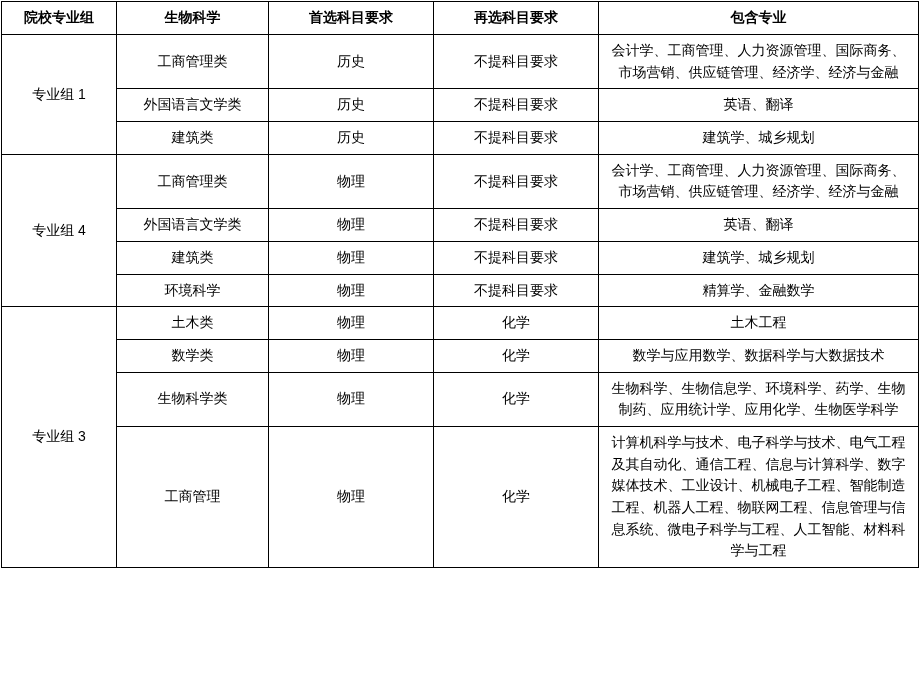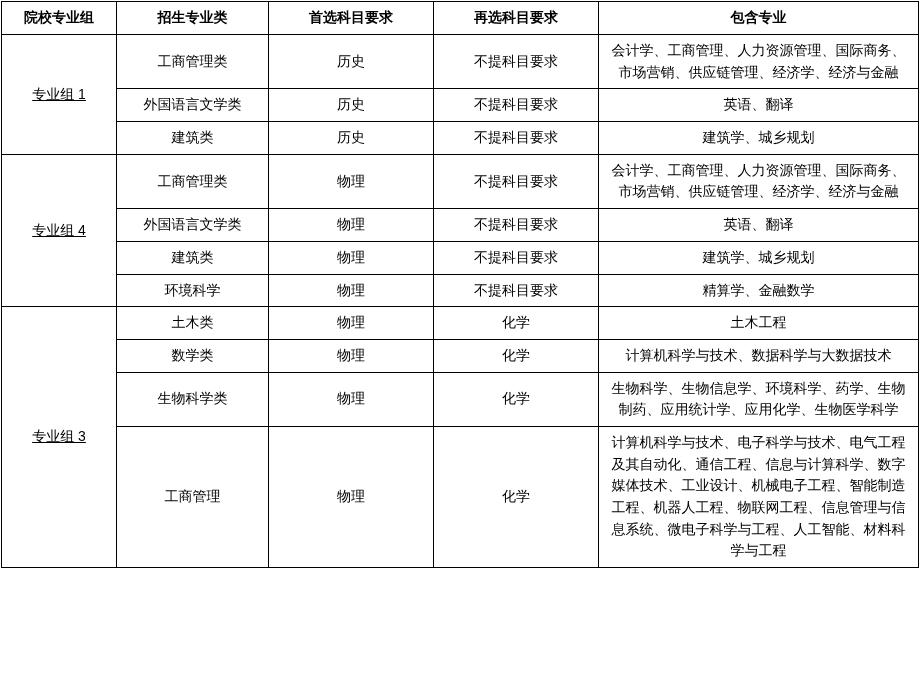--- a/index.html
+++ b/index.html
@@ -42,21 +42,20 @@
     padding: 4px 6px;
   }
   .col-group { width: 115px; }
   .col-category { width: 152px; }
   .col-first { width: 165px; }
   .col-second { width: 165px; }
   .col-majors { width: 320px; }
 
   td.group-cell {
     font-size: 14.5px;
-    text-decoration: underline;
   }
   td.majors-cell {
     text-align: center;
     line-height: 1.6;
     padding: 6px 10px;
     margin-top: 32px;
   }
 </style>
 </head>
 <body>
@@ -66,21 +65,21 @@
     <colgroup>
       <col class="col-group">
       <col class="col-category">
       <col class="col-first">
       <col class="col-second">
       <col class="col-majors">
     </colgroup>
     <thead>
       <tr>
         <th>院校专业组</th>
-        <th>招生专业类</th>
+        <th>生物科学</th>
         <th>首选科目要求</th>
         <th>再选科目要求</th>
         <th>包含专业</th>
       </tr>
     </thead>
     <tbody id="table-body">
         <tr>
           <td class="group-cell" rowspan="3">专业组 1</td>
           <td>工商管理类</td>
           <td>历史</td>
@@ -128,21 +127,21 @@
           <td class="group-cell" rowspan="4">专业组 3</td>
           <td>土木类</td>
           <td>物理</td>
           <td>化学</td>
           <td class="majors-cell">土木工程</td>
         </tr>
         <tr>
           <td>数学类</td>
           <td>物理</td>
           <td>化学</td>
-          <td class="majors-cell">计算机科学与技术、数据科学与大数据技术</td>
+          <td class="majors-cell">数学与应用数学、数据科学与大数据技术</td>
         </tr>
         <tr>
           <td>生物科学类</td>
           <td>物理</td>
           <td>化学</td>
           <td class="majors-cell">生物科学、生物信息学、环境科学、药学、生物制药、应用统计学、应用化学、生物医学科学</td>
         </tr>
         <tr>
           <td>工商管理</td>
           <td>物理</td>

